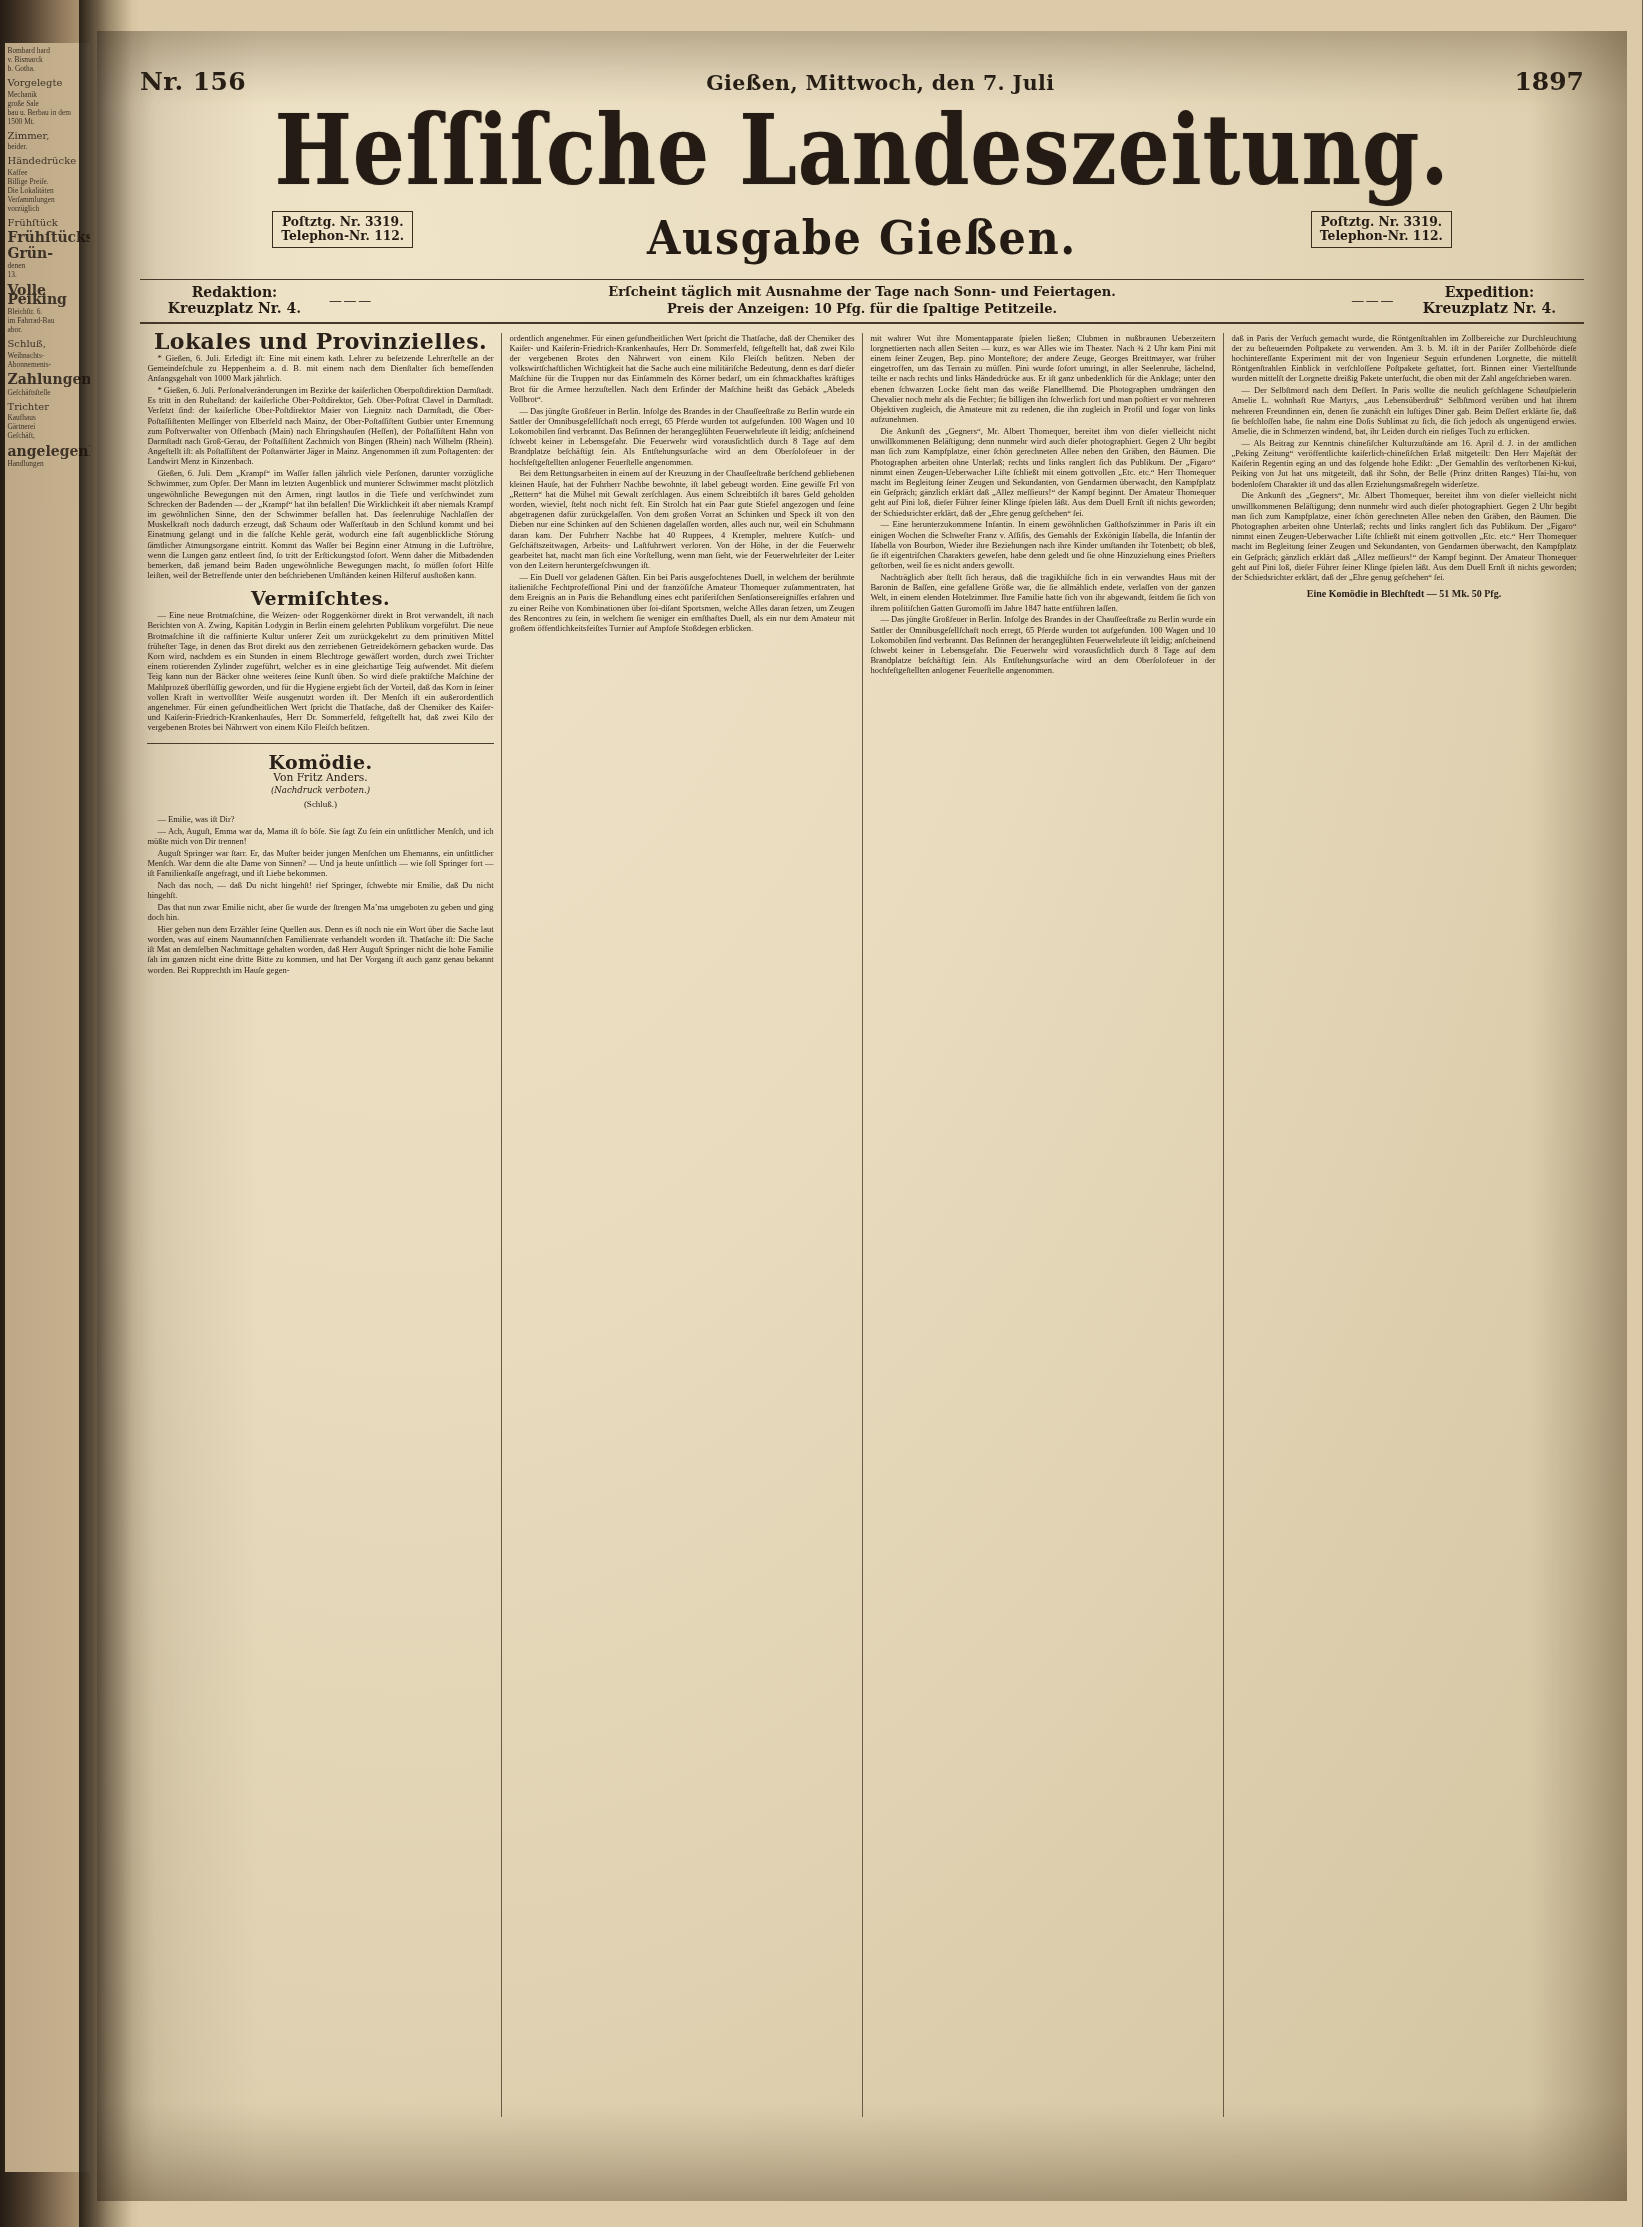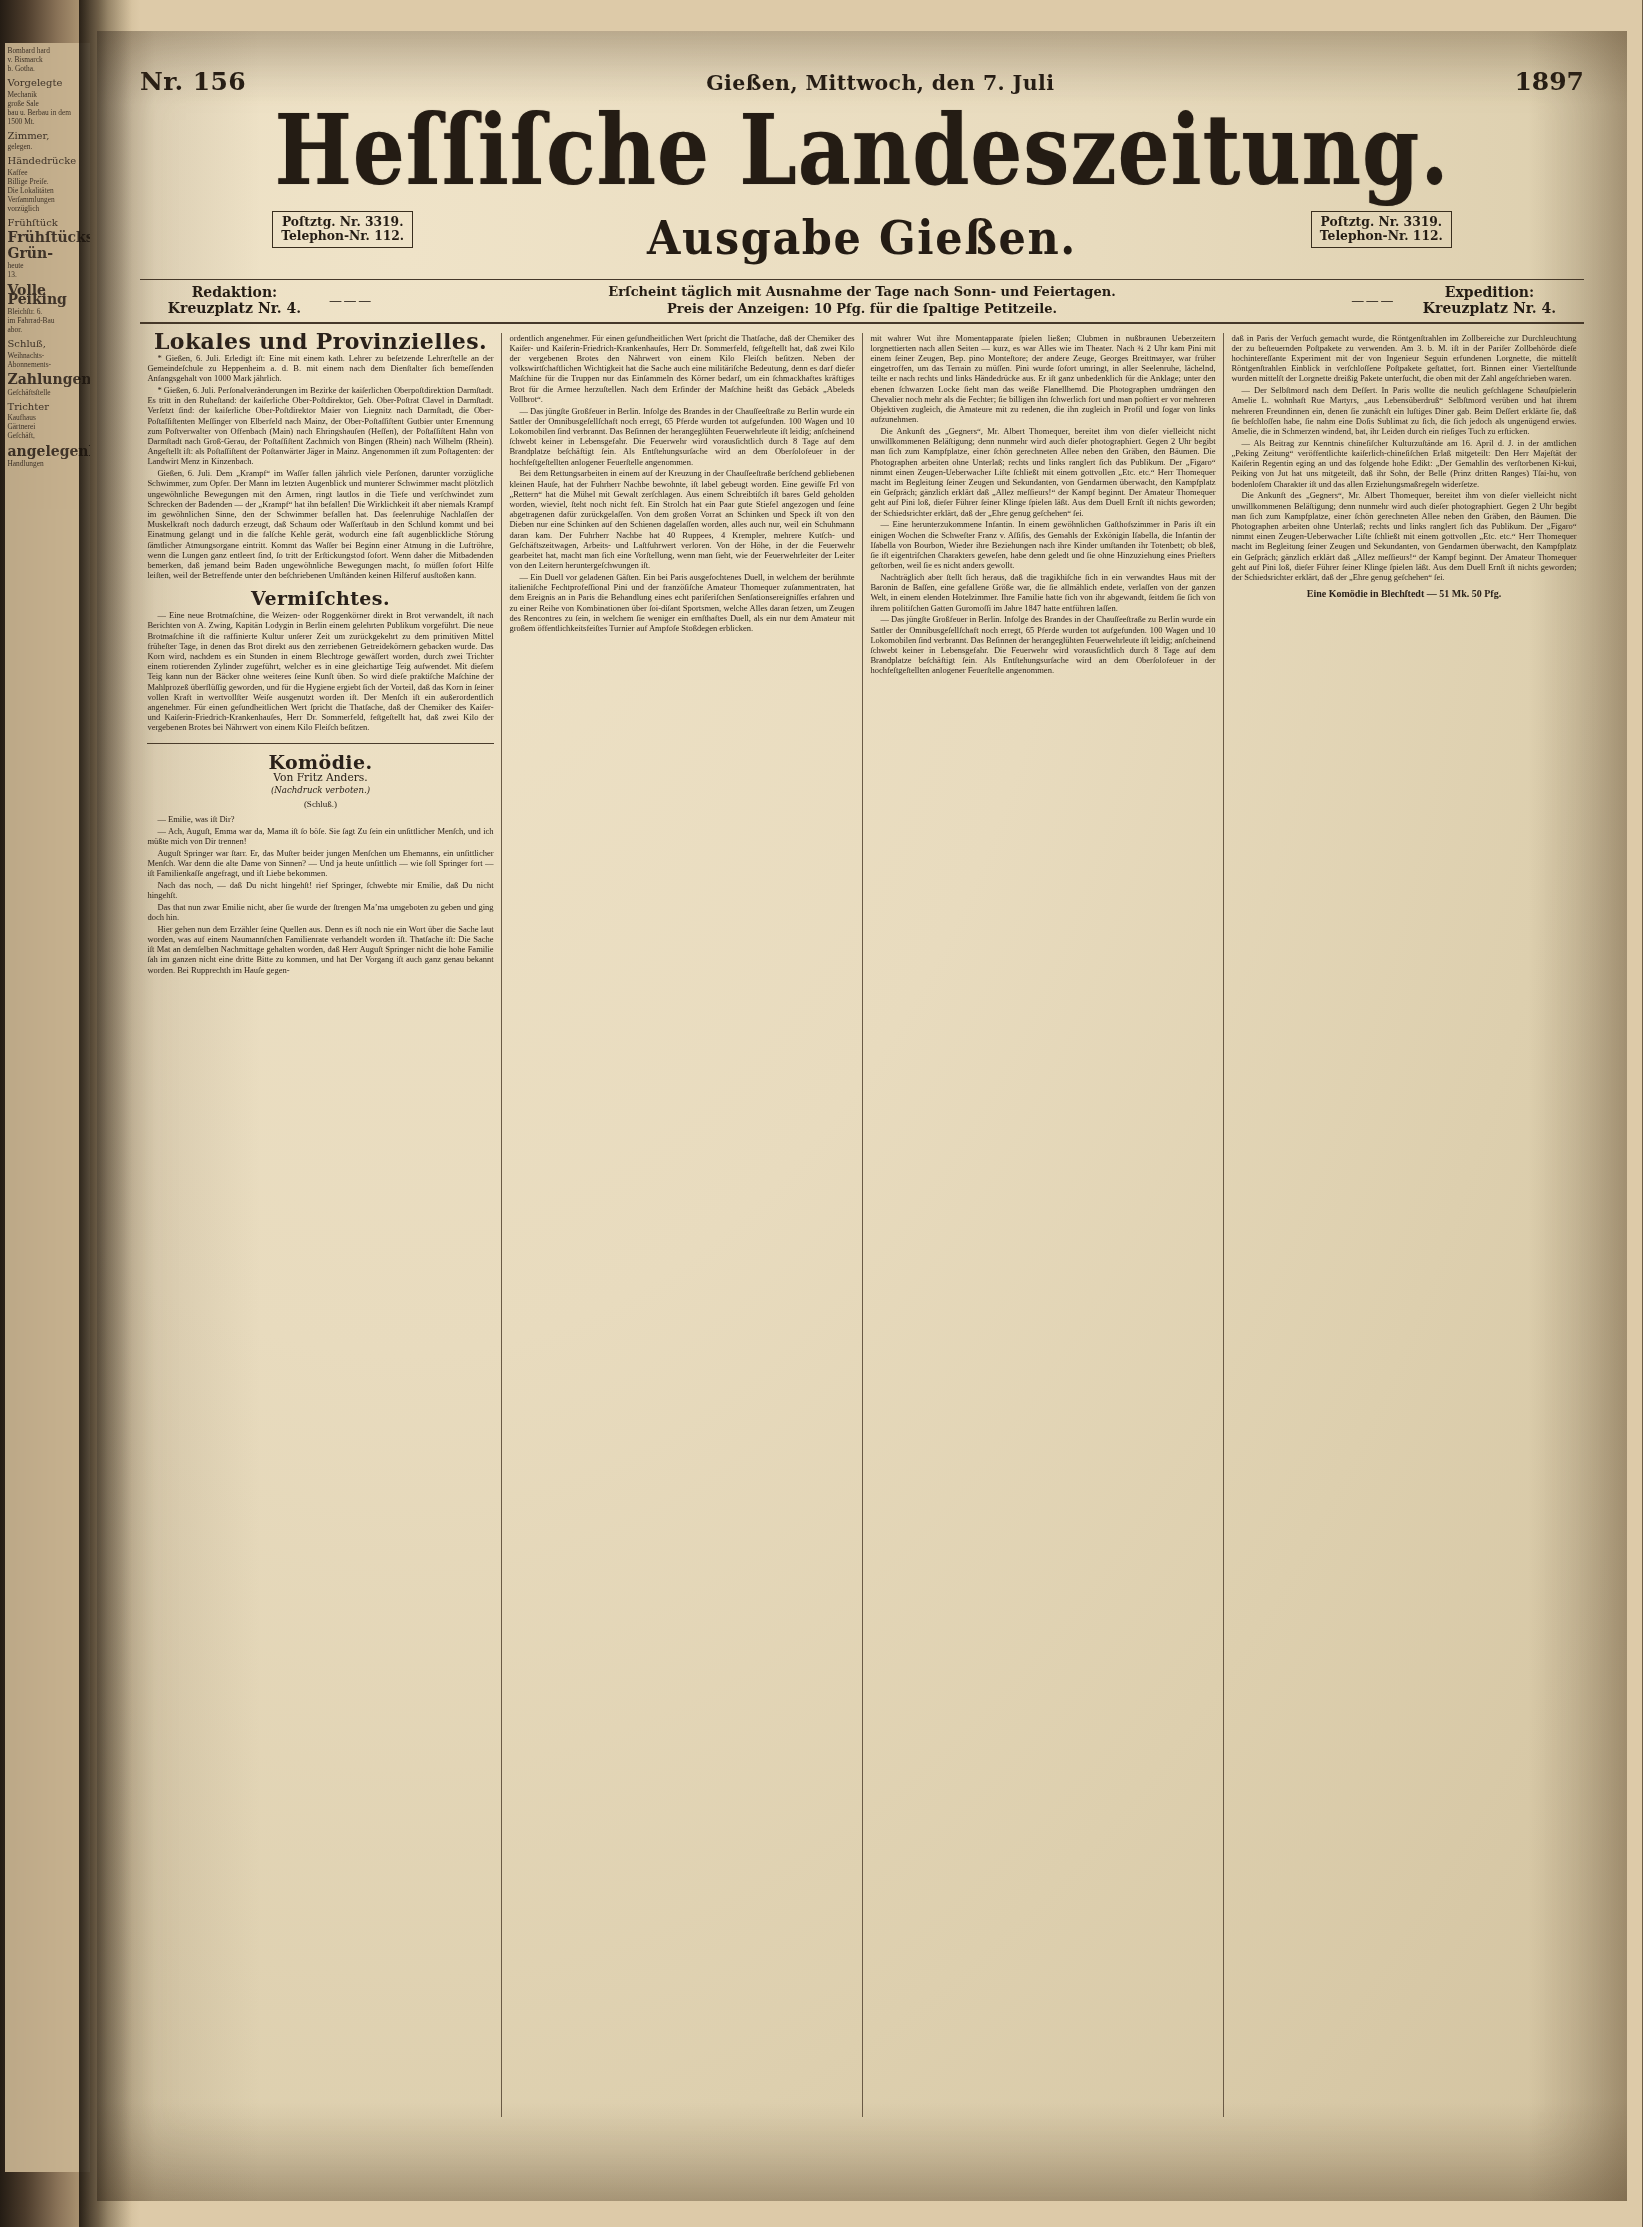--- a/index.html
+++ b/index.html
@@ -255,31 +255,31 @@
   <div id="left-page"></div>
   <div id="left-strip">
     <span class="ad-line">Bombard hard</span>
     <span class="ad-line">v. Bismarck</span>
     <span class="ad-line">b. Gotha.</span>
     <span class="ad-mid">Vorgelegte</span>
     <span class="ad-line">Mechanik</span>
     <span class="ad-line">große Sale</span>
     <span class="ad-line">bau u. Berbau in dem 1500 Mt.</span>
     <span class="ad-mid">Zimmer,</span>
-    <span class="ad-line">gelegen.</span>
+    <span class="ad-line">beider.</span>
     <span class="ad-mid">Händedrücke</span>
     <span class="ad-line">Kaffee</span>
     <span class="ad-line">Billige Preiſe.</span>
     <span class="ad-line">Die Lokalitäten</span>
     <span class="ad-line">Verſammlungen</span>
     <span class="ad-line">vorzüglich</span>
     <span class="ad-mid">Frühſtück</span>
     <span class="ad-big">Frühſtücksplatz.</span>
     <span class="ad-big">Grün-</span>
-    <span class="ad-line">heute</span>
+    <span class="ad-line">denen</span>
     <span class="ad-line">13.</span>
     <span class="ad-big">Volle Peiking</span>
     <span class="ad-line">Bleichſtr. 6.</span>
     <span class="ad-line">im Fahrrad-Bau</span>
     <span class="ad-line">abor.</span>
     <span class="ad-mid">Schluß,</span>
     <span class="ad-line">Weihnachts-</span>
     <span class="ad-line">Abonnements-</span>
     <span class="ad-big">Zahlungen</span>
     <span class="ad-line">Geſchäftsſtelle</span>

